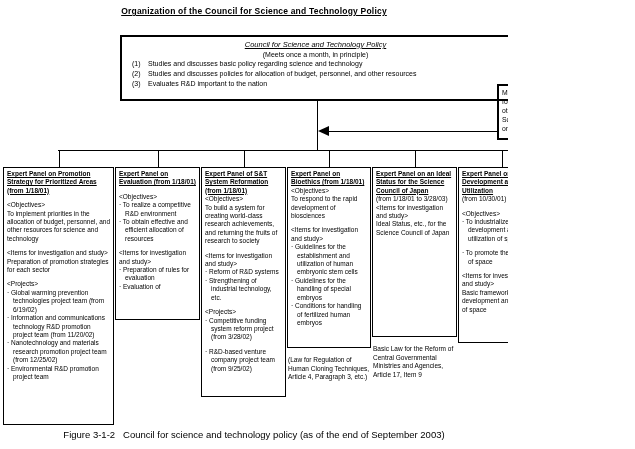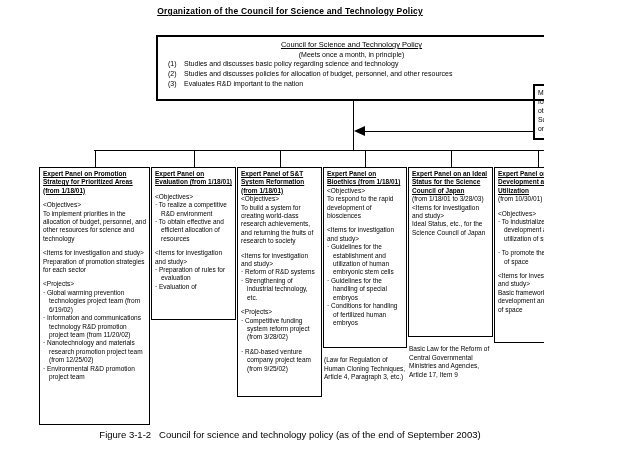--- a/index.html
+++ b/index.html
@@ -1,28 +1,28 @@
 <!DOCTYPE html>
 <html><head>
 <meta charset="utf-8">
 <style>
   html,body{margin:0;padding:0;background:#fff;}
   .canvas{
     position:relative;width:508px;height:449px;background:#ffffff;
-    font-family:"Liberation Sans", sans-serif;color:#000;overflow:hidden;margin-left:36px;
+    font-family:"Liberation Sans", sans-serif;color:#000;overflow:hidden;
   }
   .page-title{
     position:absolute;top:6px;left:0;width:100%;text-align:center;
     font-size:8.5px;font-weight:bold;text-decoration:underline;letter-spacing:.2px;
   }
   .council-box{
     position:absolute;left:120px;top:35px;width:391px;height:66px;
     border:2px solid #000;box-sizing:border-box;padding:3px 4px 0 4px;
   }
-  .cb-heading{text-align:center;font-size:7.5px;text-decoration:underline;line-height:10px;}
+  .cb-heading{text-align:center;font-size:7.5px;text-decoration:underline;line-height:10px;font-style:italic;}
   .cb-sub{text-align:center;font-size:7px;line-height:9px;}
   .cb-item{display:flex;font-size:7px;line-height:10px;}
   .cb-num{flex:none;width:22px;padding-left:6px;box-sizing:border-box;}
   .meeting-box{
     position:absolute;left:497px;top:84px;width:131px;min-height:56px;
     border:2px solid #000;box-sizing:border-box;padding:2px 3px;
     font-size:6.8px;line-height:9px;
   }
   .line{position:absolute;background:#000;}
   .arrowhead{

